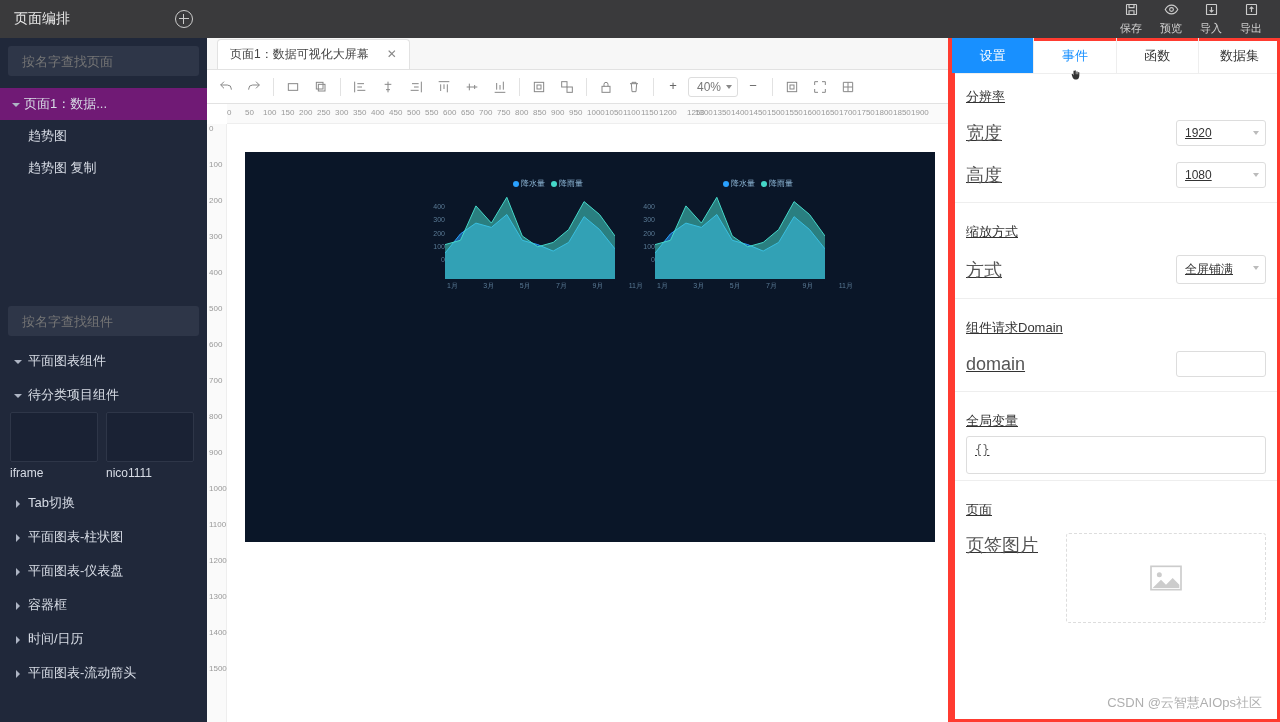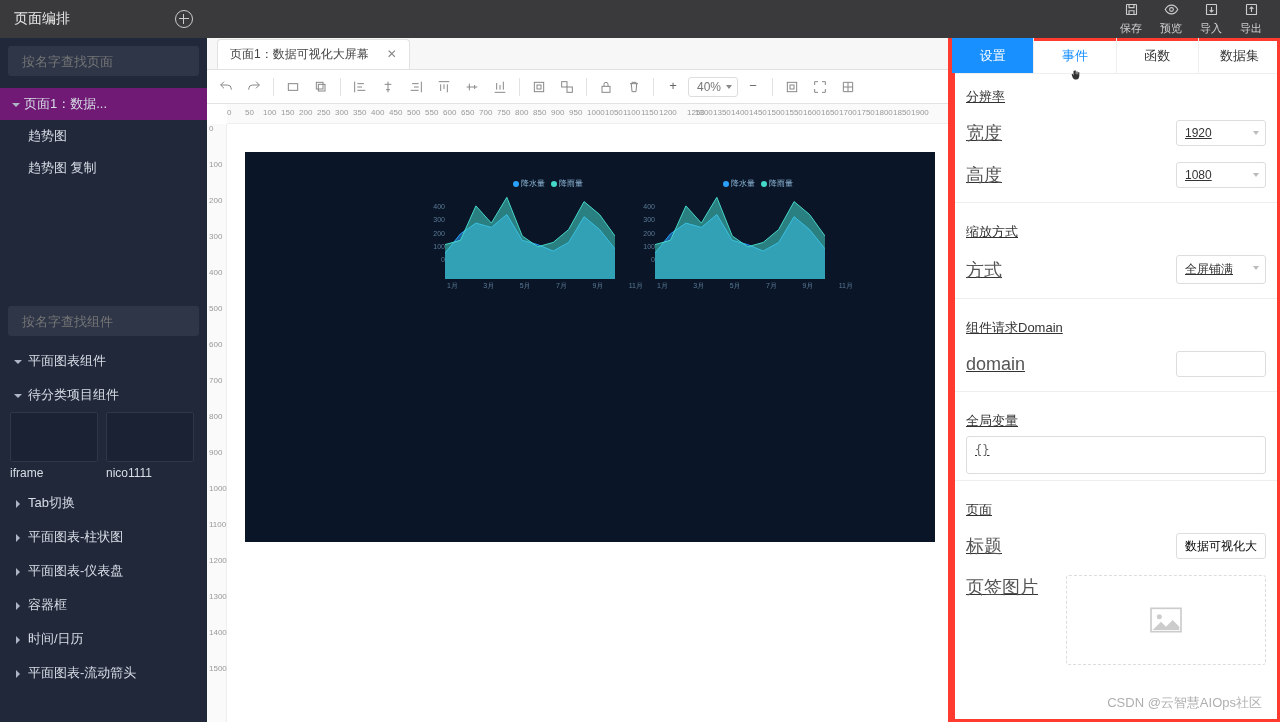--- a/index.html
+++ b/index.html
@@ -448,24 +448,20 @@
       <div class="sect-title">组件请求Domain</div>
       <div class="prop-row">
           <div class="lbl">domain</div>
           <div class="ctl"><input class="pinput" value="" style=""></div>
         </div>
       <div class="divider"></div>
       <div class="sect-title">全局变量</div>
       <div class="tarea">{}</div>
       <div class="divider"></div>
       <div class="sect-title">页面</div>
-      <div class="prop-row">
-          <div class="lbl">标题</div>
-          <div class="ctl"><input class="pinput" value="数据可视化大" style=""></div>
-        </div>
       <div class="prop-row" style="align-items:flex-start;">
         <div class="lbl">页签图片</div>
         <div class="img-up">
           <svg viewBox="0 0 48 36">
               <rect x="6" y="4" width="36" height="28" fill="none" stroke="#ccc" stroke-width="2"></rect>
               <circle cx="16" cy="14" r="3" fill="#ccc"></circle>
               <path d="M8 30l10-10 6 6 8-8 8 8v4H8z" fill="#ccc"></path>
             </svg>
         </div>
       </div>

